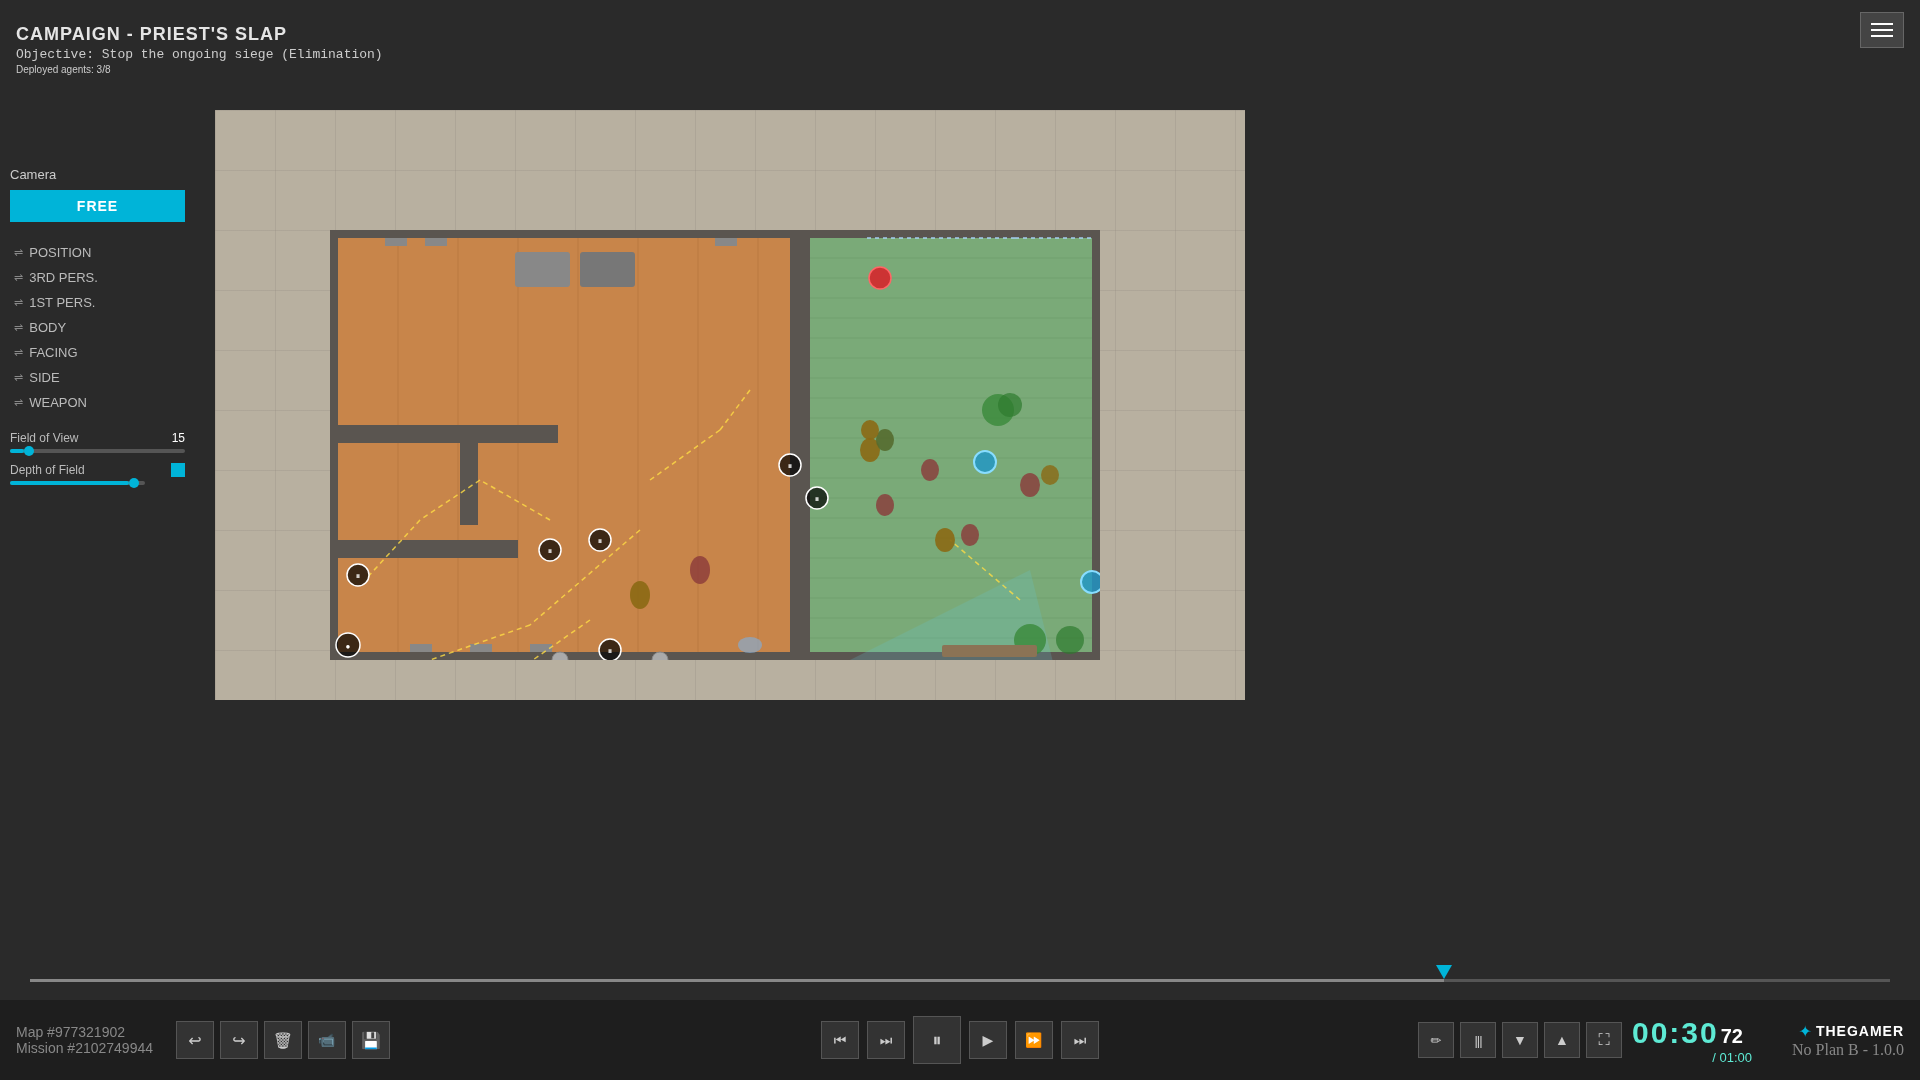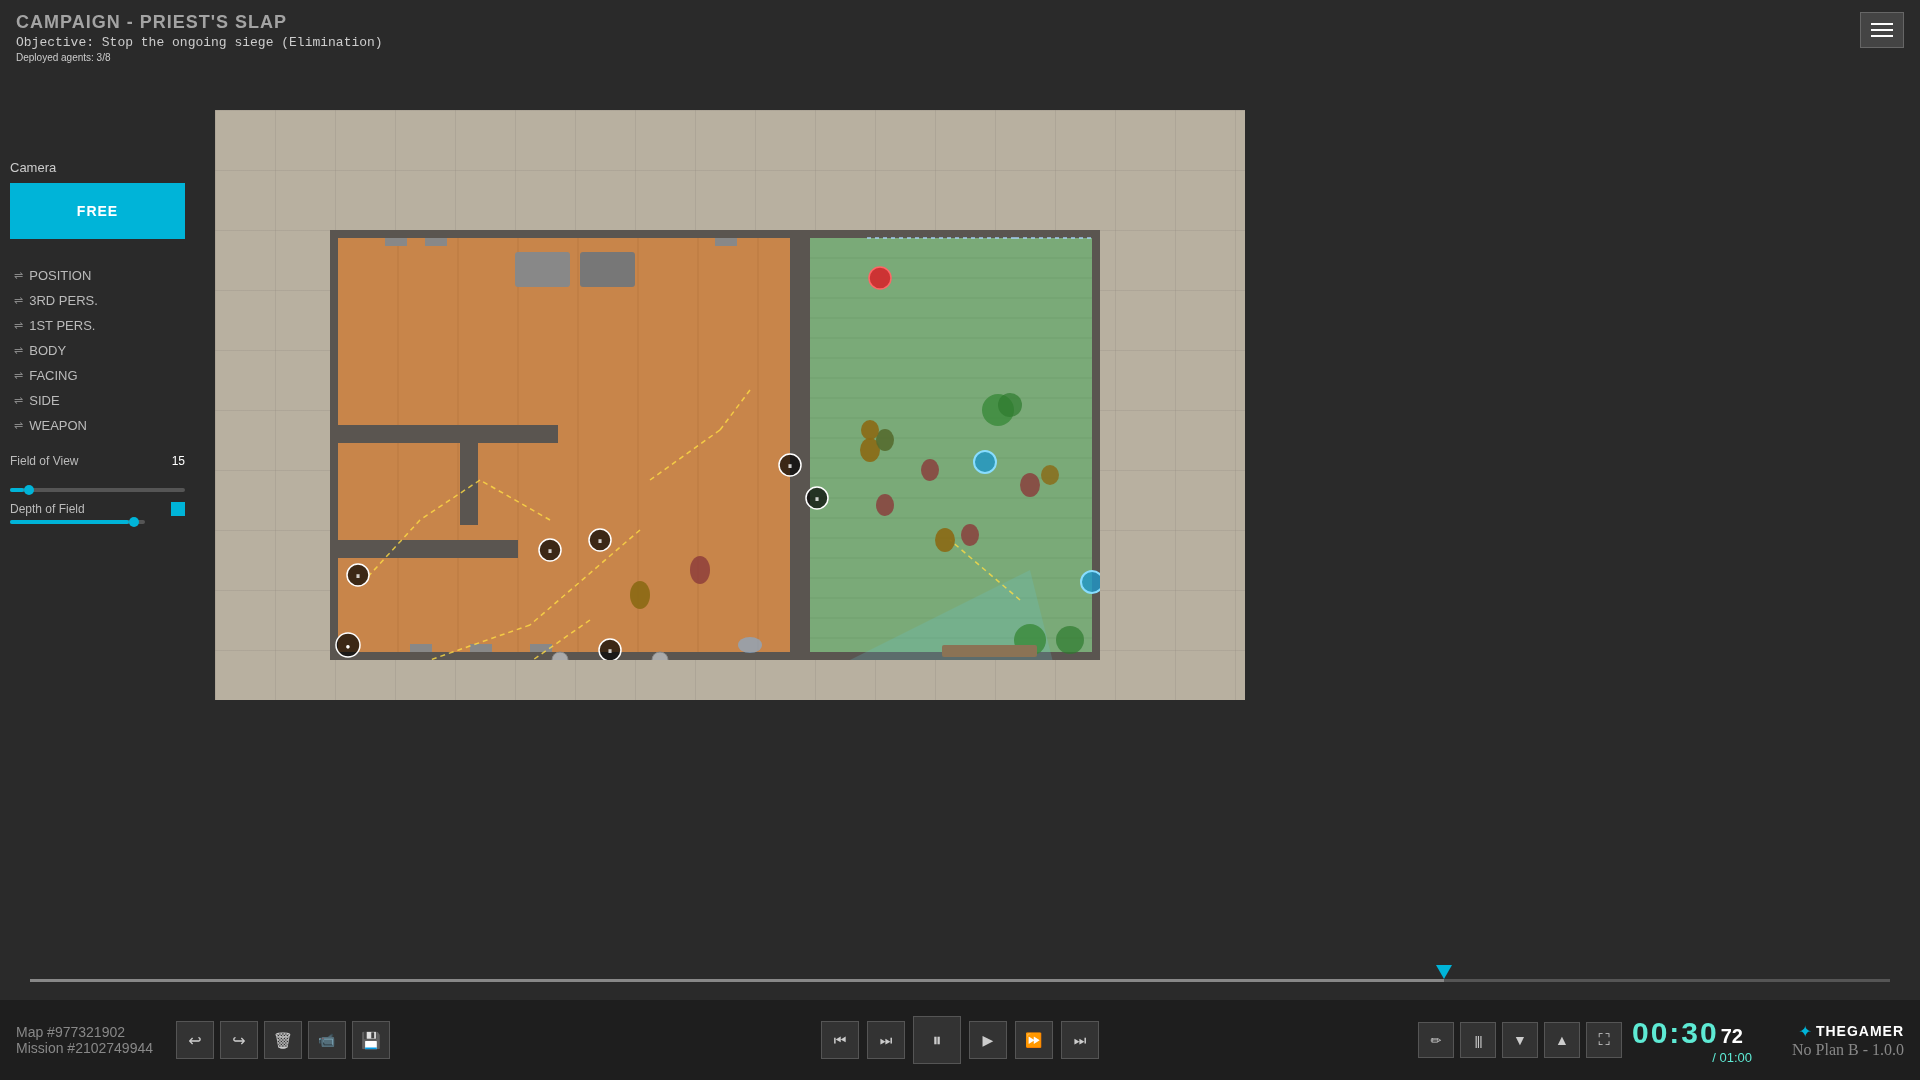--- a/index.html
+++ b/index.html
@@ -16,22 +16,23 @@
     
     #header {
       position: absolute;
       top: 0; left: 0;
       padding: 12px 16px;
       z-index: 10;
     }
     #header .title {
       font-size: 18px;
       font-weight: bold;
-      color: #a3a3a3;
+      color: #e5e5e5;
       letter-spacing: 1px;
+      margin-top: 12px;
     }
     #header .subtitle {
       font-size: 13px;
       color: #ccc;
       margin-top: 2px;
       font-family: Liberation Mono, monospace;
     }
     #header .agents {
       font-size: 10px;
       color: #ccc;
@@ -55,39 +56,39 @@
     }
     #menu-btn span {
       display: block;
       width: 22px; height: 2px;
       background: #fff;
     }
 
     
     #left-panel {
       position: absolute;
-      top: 160px; left: 10px;
+      top: 167px; left: 10px;
       width: 175px;
       z-index: 10;
     }
     .camera-label {
       font-size: 13px;
       color: #ccc;
       margin-bottom: 8px;
     }
     .free-btn {
       background: #00b4d8;
       color: #fff;
       font-weight: bold;
       font-size: 14px;
-      padding: 20px 0;
+      padding: 8px 0;
       width: 100%;
       text-align: center;
       cursor: pointer;
-      margin-bottom: 24px;
+      margin-bottom: 18px;
       letter-spacing: 1px;
     }
     .cam-option {
       display: flex;
       align-items: center;
       gap: 6px;
       padding: 5px 4px;
       font-size: 13px;
       color: #bbb;
       cursor: pointer;
@@ -100,21 +101,21 @@
     
     .fov-section {
       margin-top: 16px;
     }
     .fov-row {
       display: flex;
       justify-content: space-between;
       align-items: center;
       font-size: 12px;
       color: #bbb;
-      margin-bottom: 20px;
+      margin-bottom: 4px;
     }
     .fov-value {
       color: #fff;
       font-size: 12px;
     }
     .slider-track {
       width: 100%;
       height: 4px;
       background: #555;
       border-radius: 2px;

